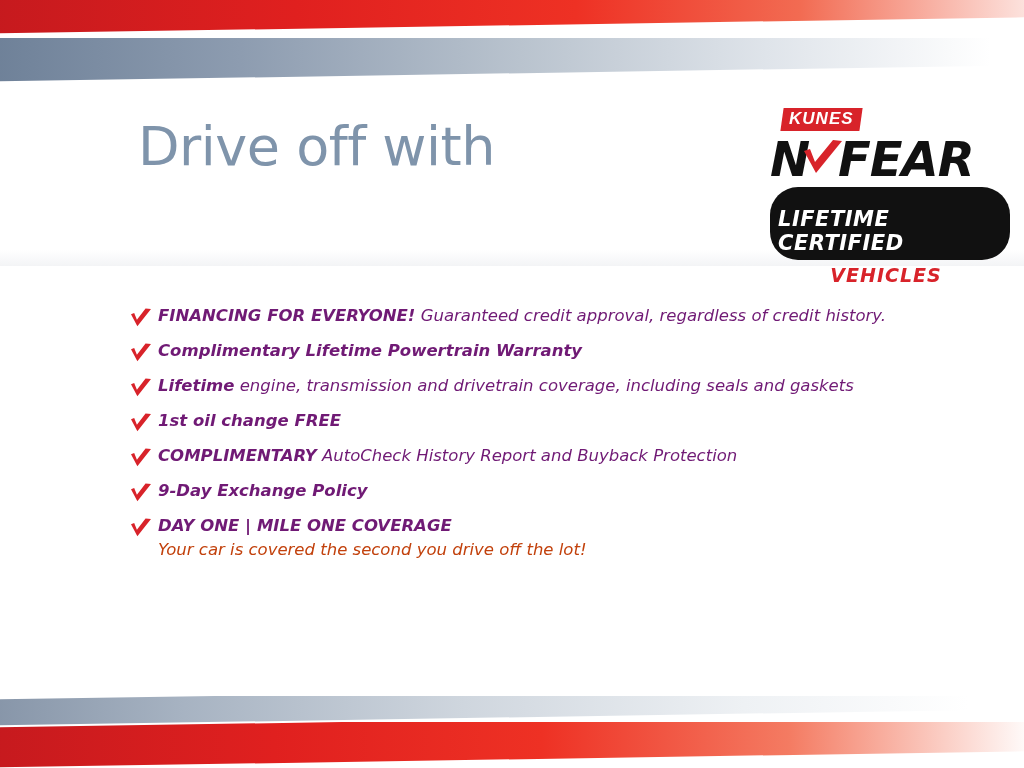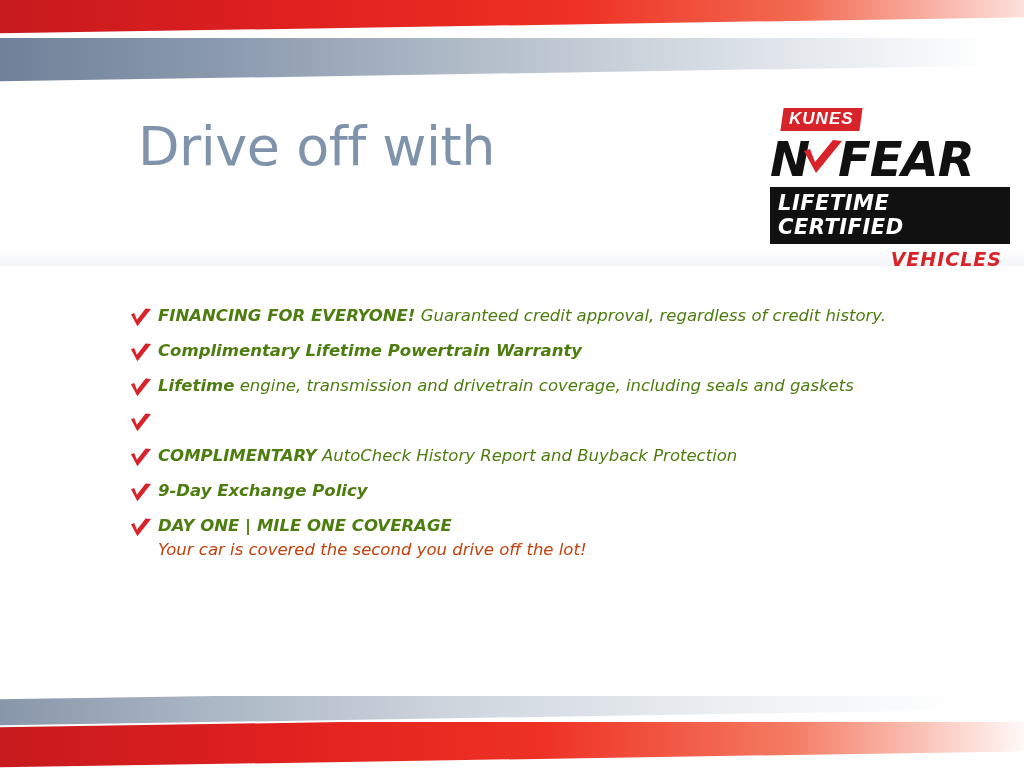--- a/index.html
+++ b/index.html
@@ -173,27 +173,28 @@
     width: 42px;
     height: 42px;
   }
   .logo-bar {
     background: #111111;
     color: #ffffff;
     font-size: 21px;
     font-weight: bold;
     font-style: italic;
     letter-spacing: 0.5px;
-    padding: 4px 8px 5px 8px;
+    padding: 20px 8px 5px 8px;
     display: inline-block;
     margin-top: 2px;
     font-family: "DejaVu Sans", sans-serif;
+    border-radius: 28px;
   }
   .logo-vehicles {
-    text-align: right;
+    text-align: center;
     color: #d8232a;
     font-size: 19px;
     font-weight: bold;
     font-style: italic;
     letter-spacing: 1px;
     margin-top: 4px;
     width: 232px;
     font-family: "DejaVu Sans", sans-serif;
   }
 
@@ -211,21 +212,21 @@
   }
   .check-icon {
     flex: 0 0 auto;
     width: 22px;
     height: 20px;
     margin-right: 6px;
     margin-top: 2px;
   }
   .bullet-text {
     font-size: 16.5px;
-    color: #4d7c0f;
+    color: #701a75;
     font-style: italic;
     line-height: 1.2;
     font-family: "DejaVu Sans", sans-serif;
     white-space: nowrap;
   }
   .bullet-text b {
     font-weight: bold;
   }
   .bullet-sub {
     font-size: 16.5px;
@@ -292,20 +293,21 @@
       </span>
       <span class="bullet-text"><b>Lifetime</b><span> engine, transmission and drivetrain coverage, including seals and gaskets</span></span>
     </div>
 
     <div class="bullet-row">
       <span class="check-icon">
         <svg viewBox="0 0 24 22" width="22" height="20" aria-hidden="true">
             <path d="M1 7 L8 20 L23 1 L17 0.5 L7.5 13 L4.5 5.5 Z" fill="#d8232a"></path>
           </svg>
       </span>
+      <span class="bullet-text"><b>1st oil change FREE</b><span></span></span>
     </div>
 
 
     <div class="bullet-row">
       <span class="check-icon">
         <svg viewBox="0 0 24 22" width="22" height="20" aria-hidden="true">
             <path d="M1 7 L8 20 L23 1 L17 0.5 L7.5 13 L4.5 5.5 Z" fill="#d8232a"></path>
           </svg>
       </span>
       <span class="bullet-text"><b>COMPLIMENTARY</b><span> AutoCheck History Report and Buyback Protection</span></span>

